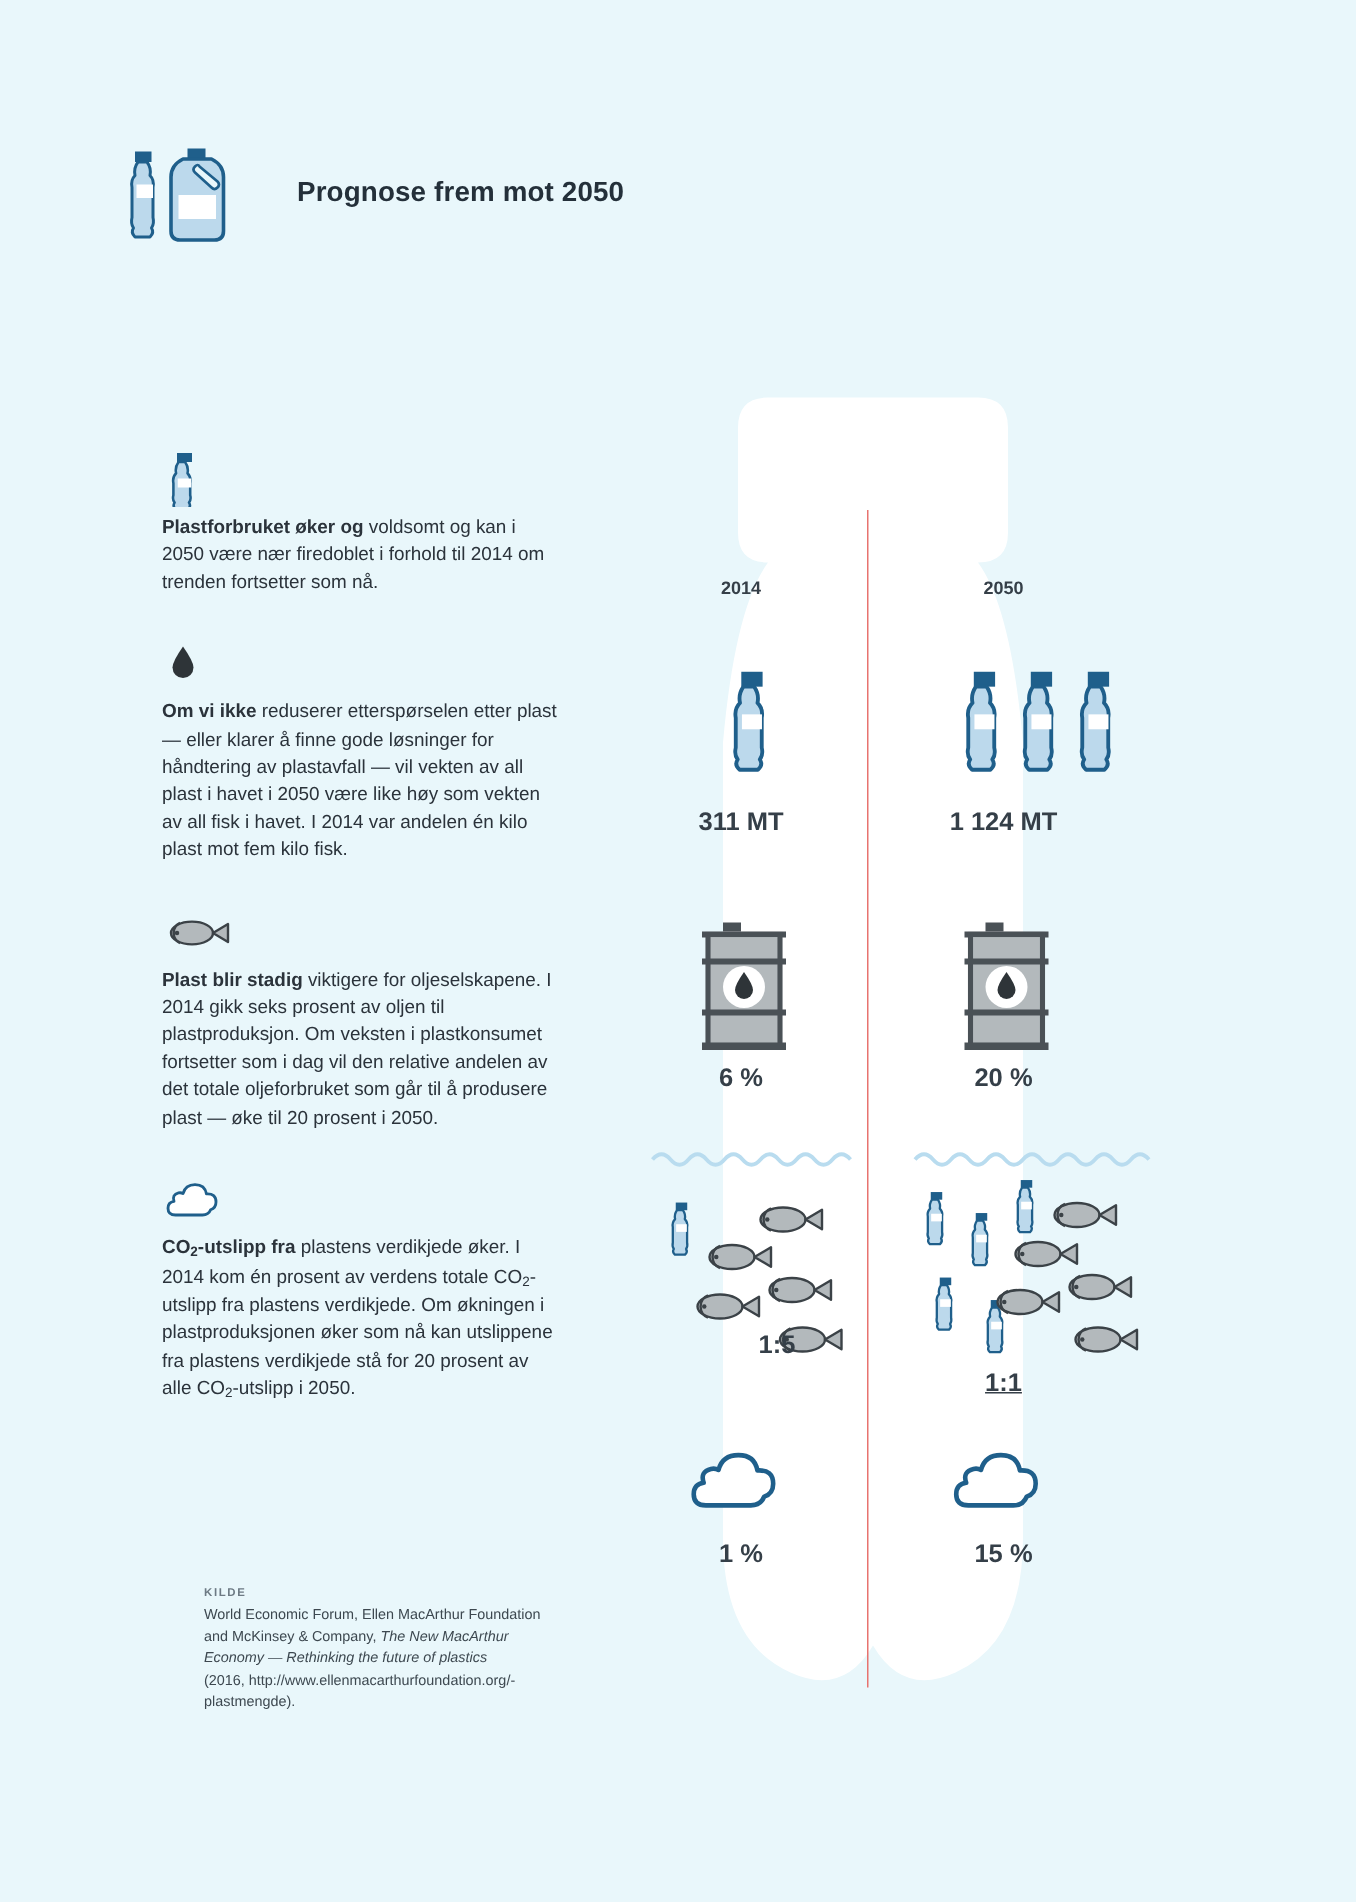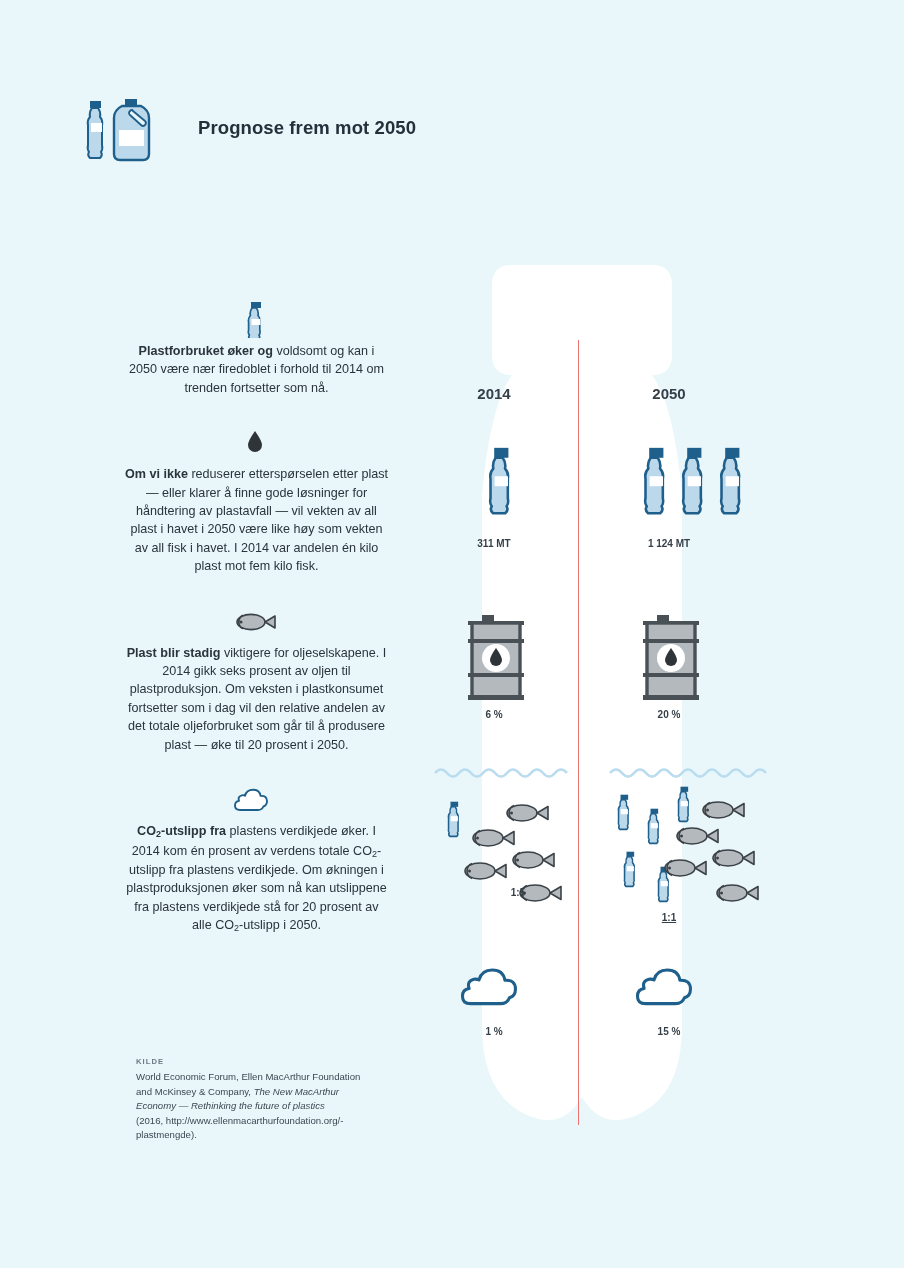--- a/index.html
+++ b/index.html
@@ -14,48 +14,48 @@
   .page{position:relative;width:780px;height:1268px;padding-left:27px;}
 
   
   .header{position:absolute;left:78px;top:95px;width:620px;height:100px;}
   .header-icons{position:absolute;left:0;top:0;width:96px;height:80px;}
   .header-text{position:absolute;left:120px;top:22px;}
   .header-title{font-size:18.5px;font-weight:bold;color:#24303a;letter-spacing:.1px;margin:0 0 6px 0;}
   .header-sub{font-size:15.2px;line-height:25px;color:#3a4750;margin:0;}
 
   
-  .left-col{position:absolute;left:124px;top:300px;width:265px;text-align:center;}
+  .left-col{position:absolute;left:108px;top:300px;width:265px;}
   .block{margin-bottom:26px;}
   .block-icon{height:38px;margin-bottom:4px;display:block;}
   .block-body{font-size:12.6px;line-height:18.4px;color:#2b333b;}
   .block-body b{font-weight:bold;}
   .block-body sub{font-size:9px;vertical-align:baseline;position:relative;top:2px;}
 
   .source{position:absolute;left:108px;top:1057px;width:270px;margin-left:28px;}
   .source-label{font-size:7.6px;letter-spacing:1.1px;font-weight:bold;color:#6d7a84;margin-bottom:4px;}
   .source-text{font-size:9.6px;line-height:14.6px;color:#3d4850;}
   .source-text i{font-style:italic;}
 
   
   .chart{position:absolute;left:420px;top:255px;width:380px;height:930px;}
   .bottle-bg{position:absolute;left:0;top:0;width:380px;height:930px;}
   .divider{
     position:absolute;left:578px;top:340px;width:1.4px;height:785px;
     background:#e8736f;
   }
   .col-label{
-    position:absolute;top:385px;font-size:15px;font-weight:bold;color:#353f48;
+    position:absolute;top:385px;font-size:12px;font-weight:bold;color:#353f48;
     width:120px;text-align:center;
   }
   .col-label.c2014{left:434px;}
   .col-label.c2050{left:609px;}
 
   .row-val{
-    position:absolute;font-size:10px;font-weight:bold;color:#353f48;
+    position:absolute;font-size:17px;font-weight:bold;color:#353f48;
     width:120px;text-align:center;
   }
   .v-bottles-2014{left:434px;top:538px;}
   .v-bottles-2050{left:609px;top:538px;}
   .v-oil-2014{left:434px;top:709px;}
   .v-oil-2050{left:609px;top:709px;}
   .v-fish-2014{left:458px;top:887px;}
   .v-fish-2050{left:609px;top:912px;text-decoration:underline;}
   .v-co2-2014{left:434px;top:1026px;}
   .v-co2-2050{left:609px;top:1026px;}

